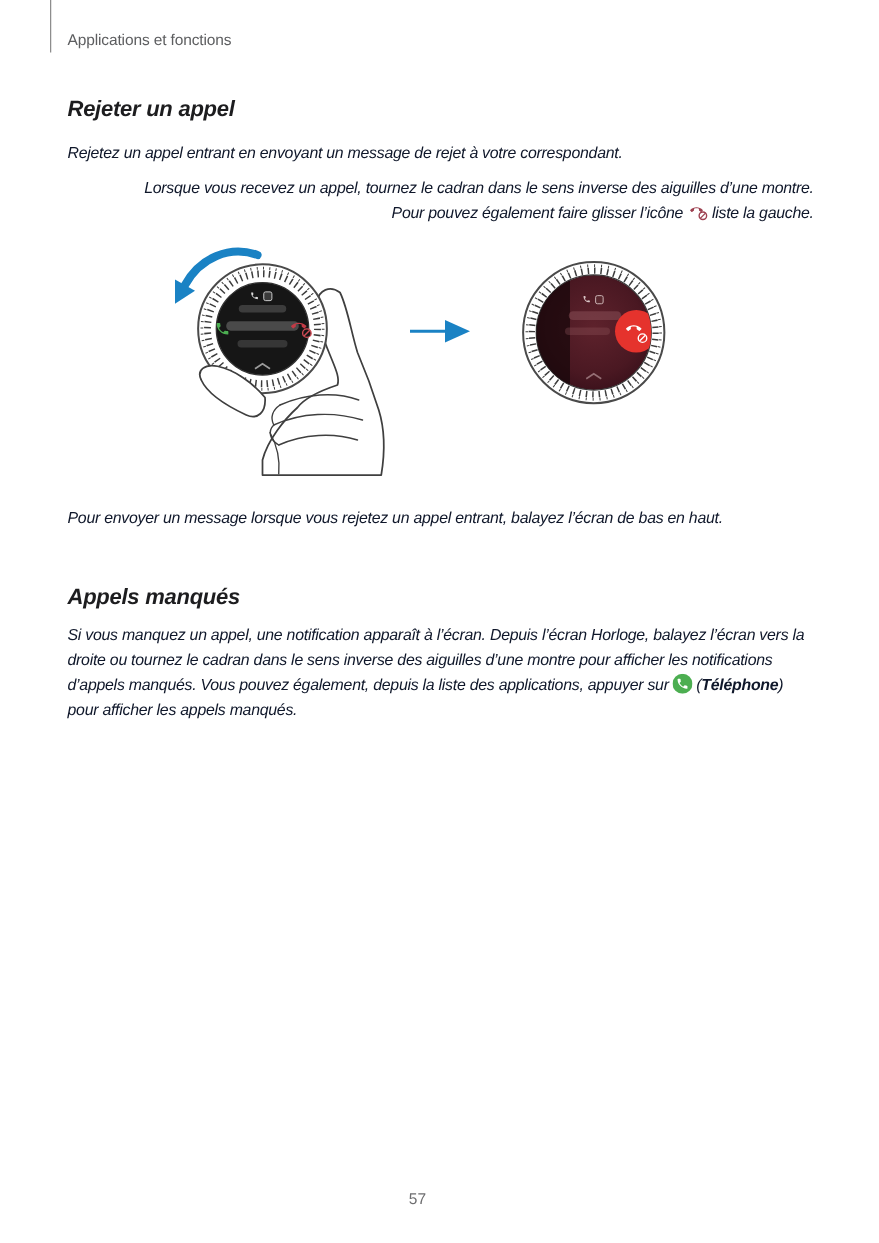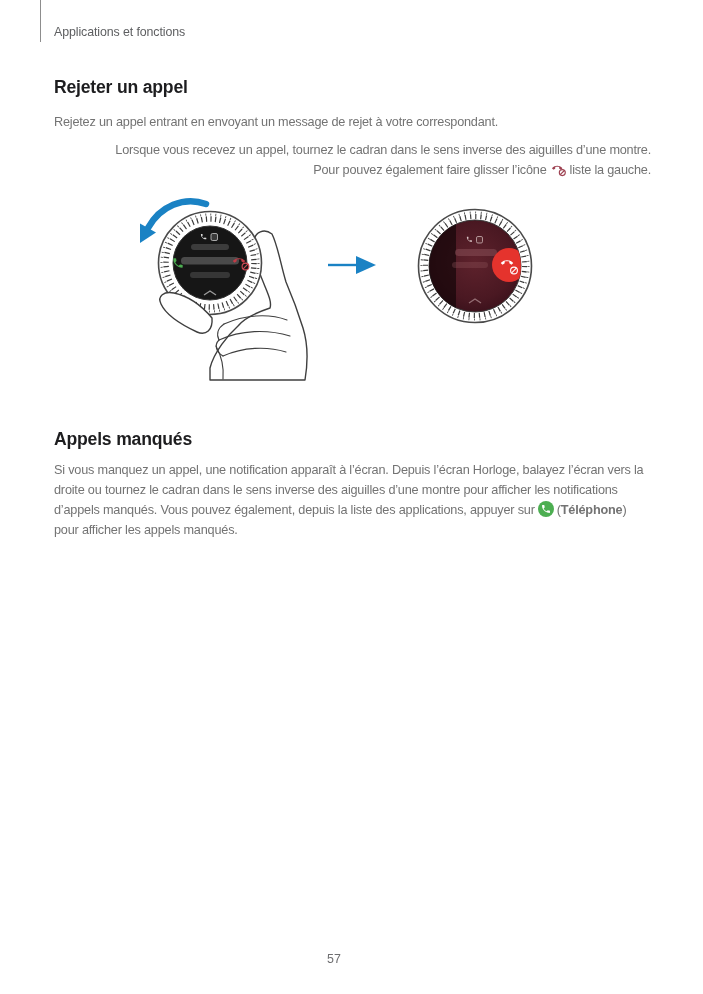--- a/index.html
+++ b/index.html
@@ -1,22 +1,22 @@
 <!DOCTYPE html>
 <html><head>
 <meta charset="utf-8">
 <style>
   html,body{margin:0;padding:0;background:#fff;}
   .page{position:relative;width:703px;height:994px;background:#ffffff;overflow:hidden;
         font-family:"Liberation Sans","DejaVu Sans",sans-serif;color:#222;padding-left:44px;}
   .header-rule{position:absolute;left:40px;top:0;width:1px;height:42px;background:#8d8d8d;}
   .header-text{position:absolute;left:54px;top:25px;font-size:12.4px;color:#5d5e60;letter-spacing:-0.1px;}
-  main{position:absolute;left:54px;top:74px;width:597px;}
+  main{position:absolute;left:54px;top:74px;width:597px;font-style:italic;}
   h2{font-size:17.6px;line-height:26px;font-weight:700;color:#1d1d1f;margin:0;letter-spacing:-0.2px;}
-  p{font-size:12.7px;line-height:20px;color:#737373;margin:0;letter-spacing:-0.2px;}
+  p{font-size:12.7px;line-height:20px;color:#0f172a;margin:0;letter-spacing:-0.2px;}
   .p1{margin-top:12px;}
   .p2{margin-top:8px;text-align:right;}
   .p3{margin-top:18px;}
   .h2b{margin-top:40px;}
   .p4{margin-top:8px;}
   figure{margin:14px 0 0 0;padding:0;width:596px;height:192px;}
   .inline-icon{display:inline-block;vertical-align:-3px;margin:0 3px;}
   .b{font-weight:700;}
   footer{position:absolute;left:0;top:952px;width:668px;text-align:center;
          font-size:12.4px;color:#6e6e70;}
@@ -136,20 +136,21 @@
                 </g>
               <circle cx="514" cy="76.5" r="3.4" fill="#e5332d" stroke="#ffffff" stroke-width="1.1"></circle>
               <line x1="511.7" y1="78.8" x2="516.3" y2="74.2" stroke="#ffffff" stroke-width="1.1"></line>
             </g>
             <path d="M469,109 L475,105 L481,109" fill="none" stroke="#c7a8ab" stroke-width="1.3" opacity="0.6"></path>
           </g>
         </g>
       </svg>
     </figure>
 
+    <p class="p3">Pour envoyer un message lorsque vous rejetez un appel entrant, balayez l’écran de bas en haut.</p>
 
     <h2 class="h2b">Appels manqués</h2>
 
     <p class="p4"><span>Si vous manquez un appel, une notification apparaît à l’écran. Depuis l’écran Horloge, balayez l’écran vers la droite ou tournez le cadran dans le sens inverse des aiguilles d’une montre pour afficher les notifications d’appels manqués. Vous pouvez également, depuis la liste des applications, appuyer sur</span><svg class="inline-icon" width="16" height="16" viewBox="0 0 16 16">
           <circle cx="8" cy="8" r="8" fill="#4cae51"></circle>
           <g transform="translate(8,8) scale(0.44) translate(-12,-12)">
             <use href="#icon-call" fill="#ffffff"></use>
           </g>
         </svg><span>(</span><span class="b">Téléphone</span><span>) pour afficher les appels manqués.</span></p>
 

